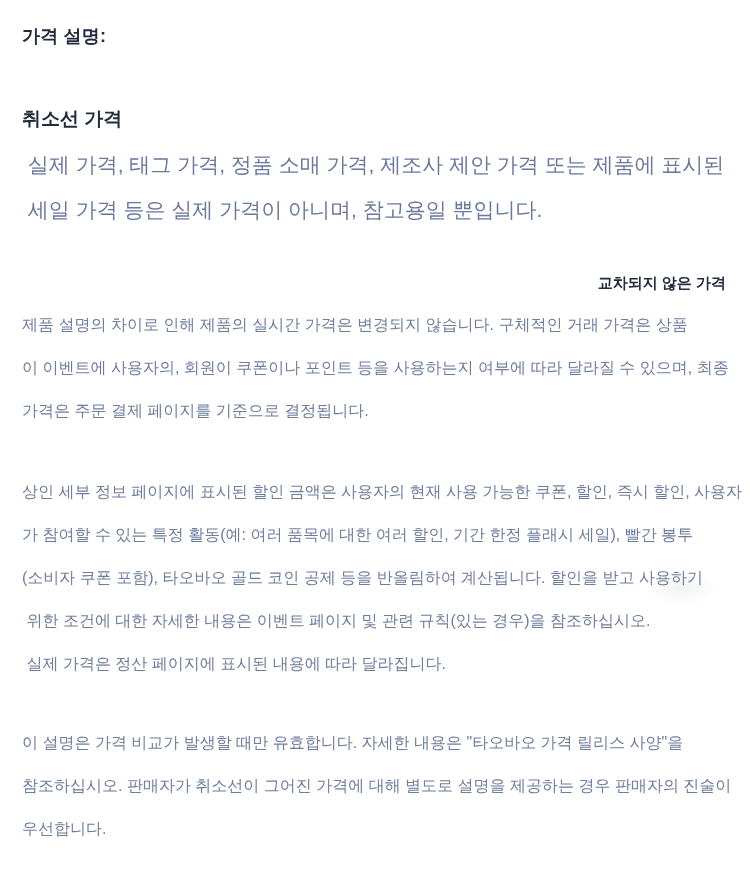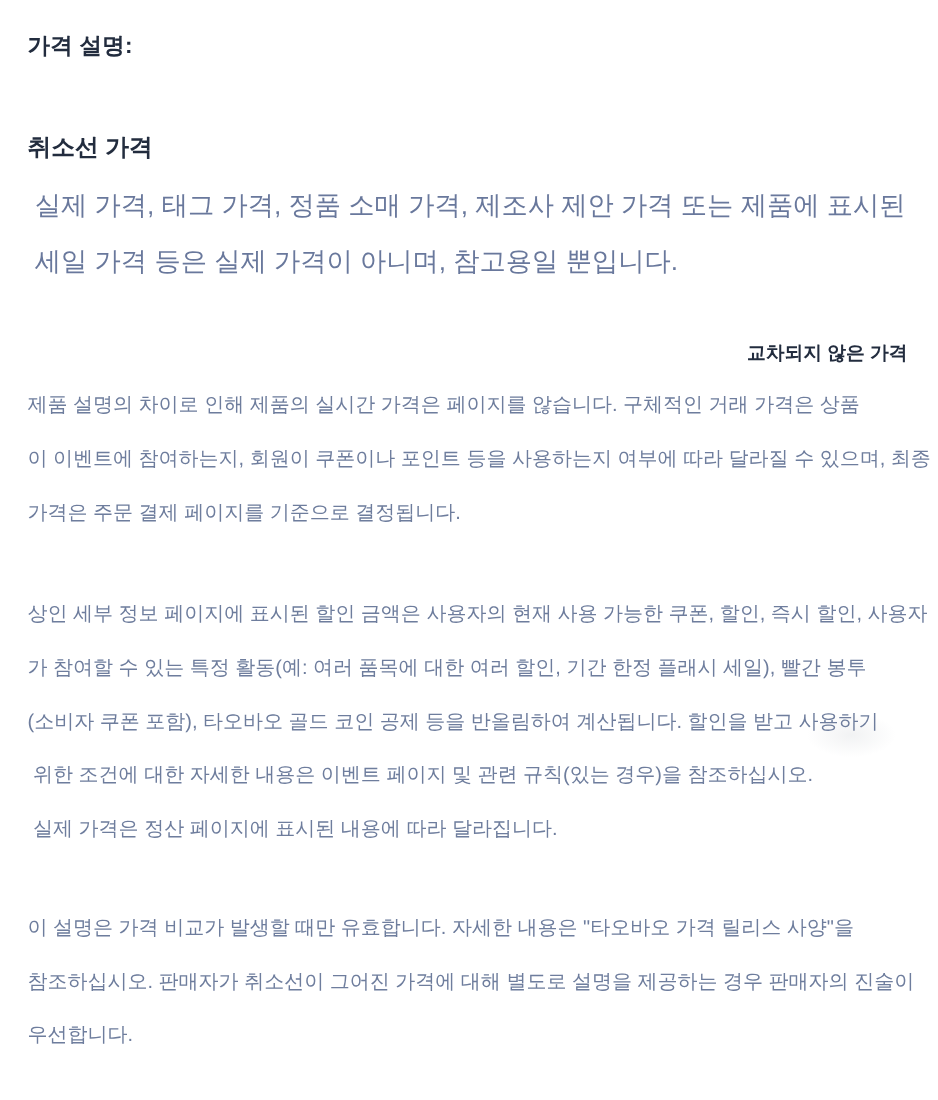--- a/index.html
+++ b/index.html
@@ -84,22 +84,22 @@
   <div class="section-heading-lg">취소선 가격</div>
 
   <div class="highlight-para">
     <div class="line"> 실제 가격, 태그 가격, 정품 소매 가격, 제조사 제안 가격 또는 제품에 표시된</div>
     <div class="line"> 세일 가격 등은 실제 가격이 아니며, 참고용일 뿐입니다.</div>
   </div>
 
   <div class="section-heading-sm">교차되지 않은 가격</div>
 
   <div class="body-para para-1">
-    <div class="line">제품 설명의 차이로 인해 제품의 실시간 가격은 페이지를 않습니다. 구체적인 거래 가격은 상품</div>
-    <div class="line">이 이벤트에 참여하는지, 회원이 쿠폰이나 포인트 등을 사용하는지 여부에 따라 달라질 수 있으며, 최종</div>
+    <div class="line">제품 설명의 차이로 인해 제품의 실시간 가격은 변경되지 않습니다. 구체적인 거래 가격은 상품</div>
+    <div class="line">이 이벤트에 사용자의, 회원이 쿠폰이나 포인트 등을 사용하는지 여부에 따라 달라질 수 있으며, 최종</div>
     <div class="line">가격은 주문 결제 페이지를 기준으로 결정됩니다.</div>
   </div>
 
   <div class="body-para para-2">
     <div class="line">상인 세부 정보 페이지에 표시된 할인 금액은 사용자의 현재 사용 가능한 쿠폰, 할인, 즉시 할인, 사용자</div>
     <div class="line">가 참여할 수 있는 특정 활동(예: 여러 품목에 대한 여러 할인, 기간 한정 플래시 세일), 빨간 봉투</div>
     <div class="line">(소비자 쿠폰 포함), 타오바오 골드 코인 공제 등을 반올림하여 계산됩니다. 할인을 받고 사용하기</div>
     <div class="line"> 위한 조건에 대한 자세한 내용은 이벤트 페이지 및 관련 규칙(있는 경우)을 참조하십시오.</div>
     <div class="line"> 실제 가격은 정산 페이지에 표시된 내용에 따라 달라집니다.</div>
   </div>

